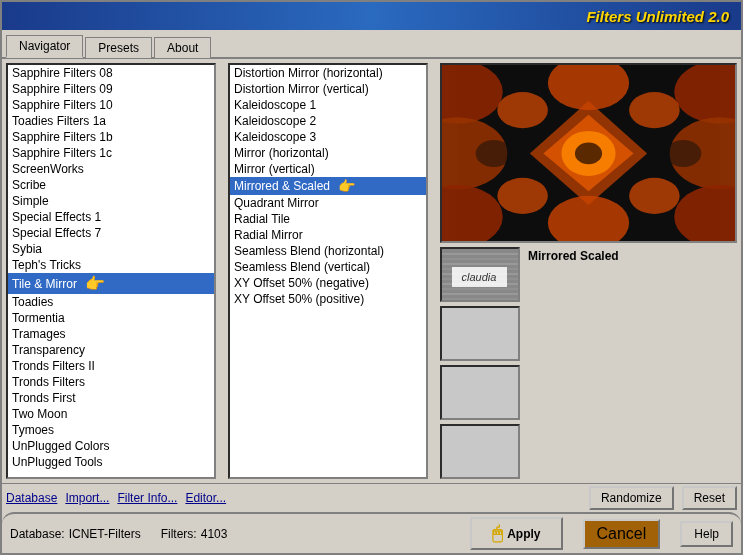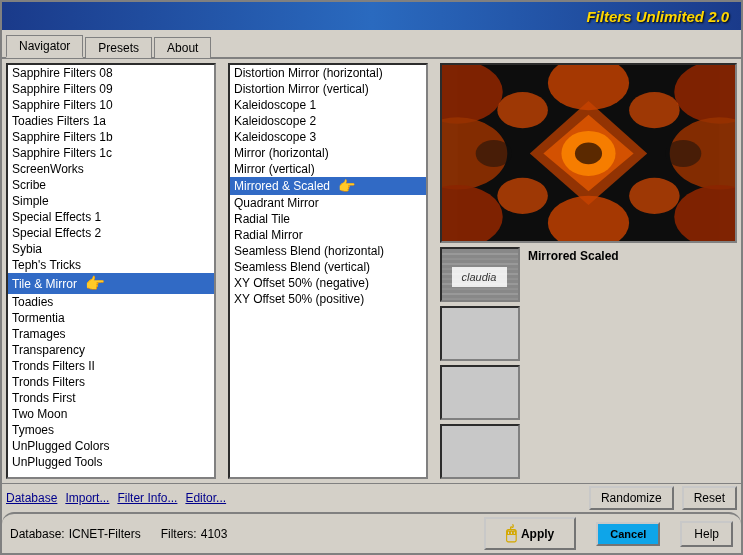--- a/index.html
+++ b/index.html
@@ -217,25 +217,24 @@
       border: 2px outset #c8c8c8;
       cursor: pointer;
       font-size: 12px;
       font-weight: bold;
       display: flex;
       align-items: center;
       gap: 4px;
     }
     .cancel-btn {
       padding: 4px 12px;
-      background: #0ea5e9;
+      background: #a16207;
       border: 2px outset #c8c8c8;
       cursor: pointer;
-      font-size: 11px;
-      font-weight: bold;
+      font-size: 16px;
     }
     .help-btn {
       padding: 4px 12px;
       background: #d4d0c8;
       border: 2px outset #c8c8c8;
       cursor: pointer;
       font-size: 12px;
     }
 
     
@@ -278,21 +277,21 @@
       <div class="list-item">Sapphire Filters 08</div>
           <div class="list-item">Sapphire Filters 09</div>
           <div class="list-item">Sapphire Filters 10</div>
           <div class="list-item">Toadies Filters 1a</div>
           <div class="list-item">Sapphire Filters 1b</div>
           <div class="list-item">Sapphire Filters 1c</div>
           <div class="list-item">ScreenWorks</div>
           <div class="list-item">Scribe</div>
           <div class="list-item">Simple</div>
           <div class="list-item">Special Effects 1</div>
-          <div class="list-item">Special Effects 2</div>
+          <div class="list-item">Special Effects 7</div>
           <div class="list-item">Sybia</div>
           <div class="list-item">Teph's Tricks</div>
           <div class="list-item selected">Tile &amp; Mirror<span style="margin-left: 4px; font-size: 16px; color: rgb(212, 168, 0);">👉</span></div>
           <div class="list-item">Toadies</div>
           <div class="list-item">Tormentia</div>
           <div class="list-item">Tramages</div>
           <div class="list-item">Transparency</div>
           <div class="list-item">Tronds Filters II</div>
           <div class="list-item">Tronds Filters</div>
           <div class="list-item">Tronds First</div>

